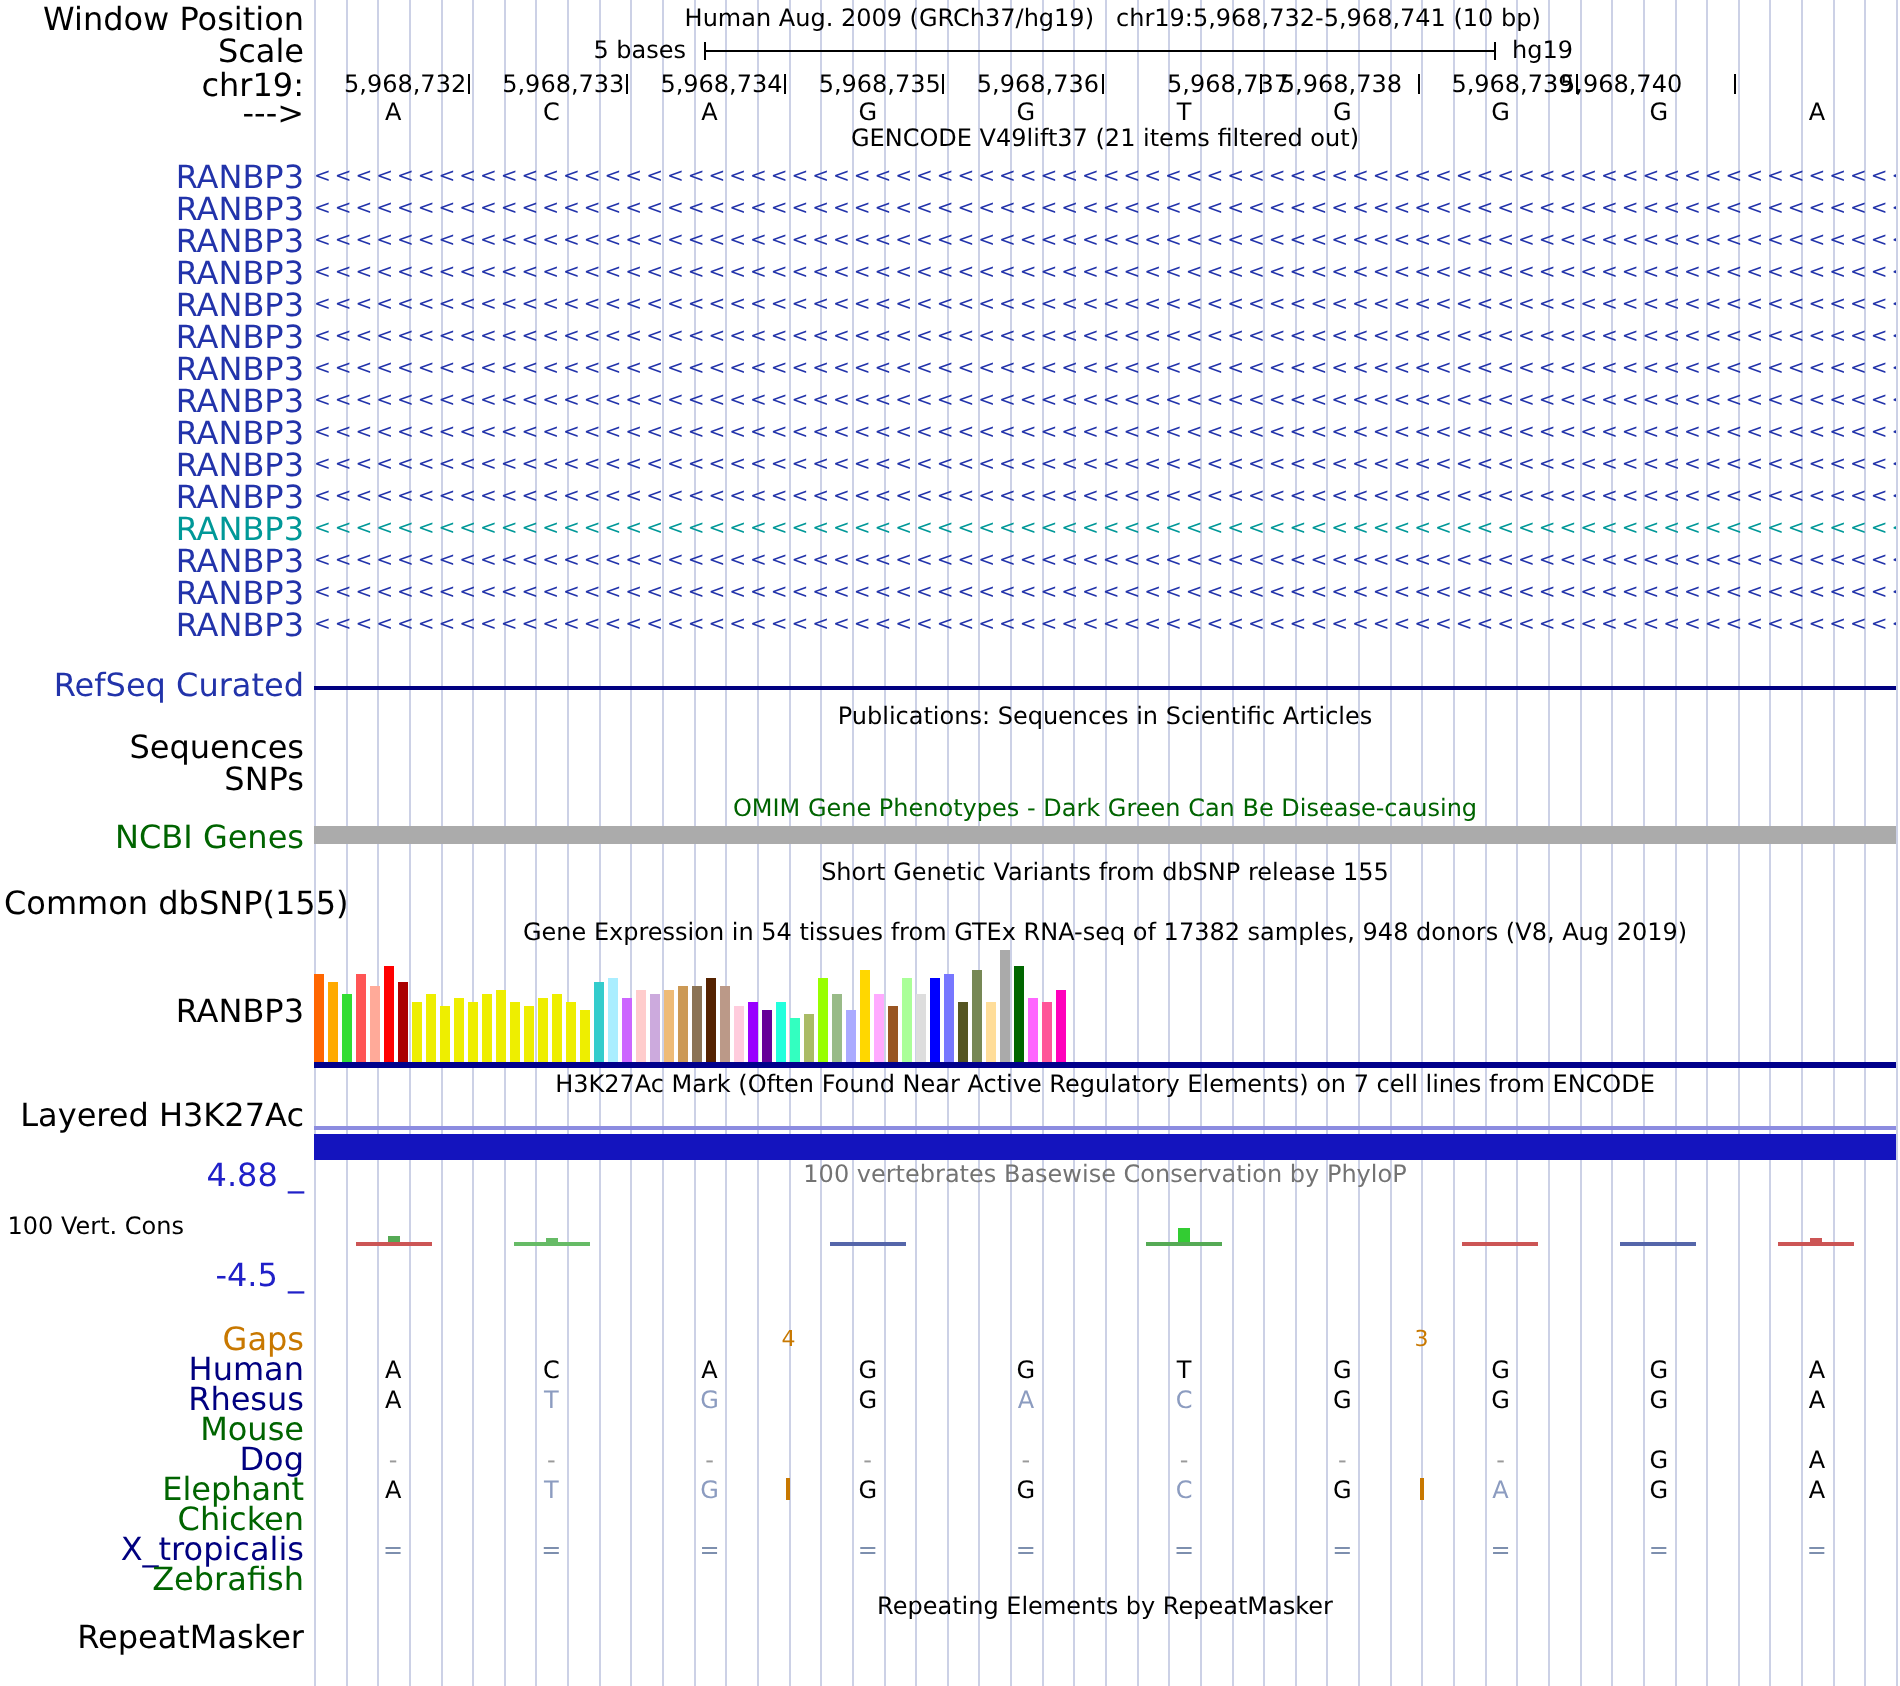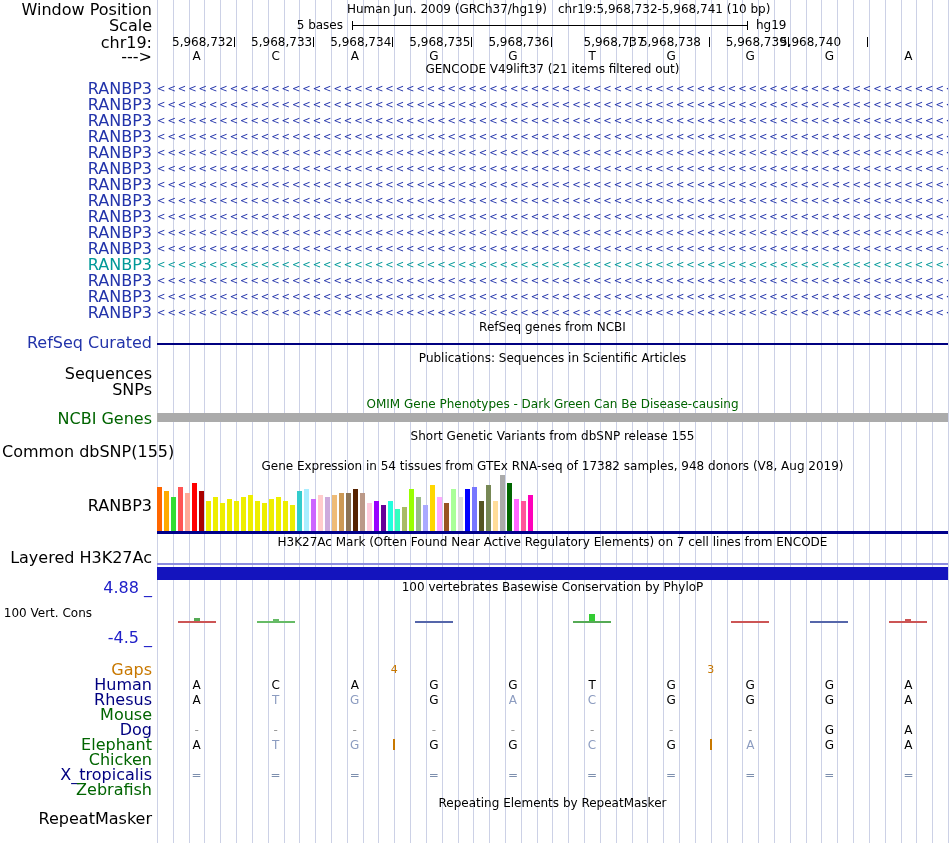--- a/index.html
+++ b/index.html
@@ -28,41 +28,40 @@
   .b-d { color:#9a9a9a; }
   .b-q { color:#7d8fae; }
 </style>
 </head>
 <body>
 
 <div id="canvas">
   <div id="grid"></div>
 
   <div class="lbl" style="top:3px">Window Position</div>
-  <div class="ttl" style="left:157px;width:390px;text-align:right;top:3px">Human Jun. 2009 (GRCh37/hg19)</div>
+  <div class="ttl" style="left:157px;width:390px;text-align:right;top:3px">Human Aug. 2009 (GRCh37/hg19)</div>
   <div class="ttl" style="left:558px;top:3px">chr19:5,968,732-5,968,741 (10 bp)</div>
 
   <div class="lbl" style="top:19px">Scale</div>
   <div class="ttl" style="left:157px;width:186px;text-align:right;top:19px">5 bases</div>
   <div class="stick" style="left:352px;top:21px"></div>
   <div class="sbar" style="left:352px;top:25px;width:396px"></div>
   <div class="stick" style="left:747px;top:21px"></div>
   <div class="ttl" style="left:756px;top:19px">hg19</div>
 
   <div class="lbl" style="top:36px">chr19:</div>
   <div class="lbl" style="top:50px">---&gt;</div>
 
   <div class="hdr" style="top:63px">GENCODE V49lift37 (21 items filtered out)</div>
-  <div class="hdr" style="top:321px">RefSeq genes from NCBI</div>
   <div class="hdr" style="top:352px">Publications: Sequences in Scientific Articles</div>
   <div class="hdr" style="top:398px;color:#006400">OMIM Gene Phenotypes - Dark Green Can Be Disease-causing</div>
   <div class="hdr" style="top:430px">Short Genetic Variants from dbSNP release 155</div>
   <div class="hdr" style="top:460px">Gene Expression in 54 tissues from GTEx RNA-seq of 17382 samples, 948 donors (V8, Aug 2019)</div>
   <div class="hdr" style="top:536px">H3K27Ac Mark (Often Found Near Active Regulatory Elements) on 7 cell lines from ENCODE</div>
-  <div class="hdr" style="top:581px;color:#000000">100 vertebrates Basewise Conservation by PhyloP</div>
+  <div class="hdr" style="top:581px;color:#737373">100 vertebrates Basewise Conservation by PhyloP</div>
   <div class="hdr" style="top:797px">Repeating Elements by RepeatMasker</div>
 
   <div class="lbl" style="top:336px;color:#2233aa">RefSeq Curated</div>
   <div class="lbl" style="top:367px">Sequences</div>
   <div class="lbl" style="top:383px">SNPs</div>
   <div class="lbl" style="top:412px;color:#006400">NCBI Genes</div>
   <div class="lbl" style="top:445px">Common dbSNP(155)</div>
   <div class="lbl" style="top:499px">RANBP3</div>
   <div class="lbl" style="top:551px">Layered H3K27Ac</div>
   <div class="lbl" style="top:581px;color:#2020c8">4.88 _</div>

